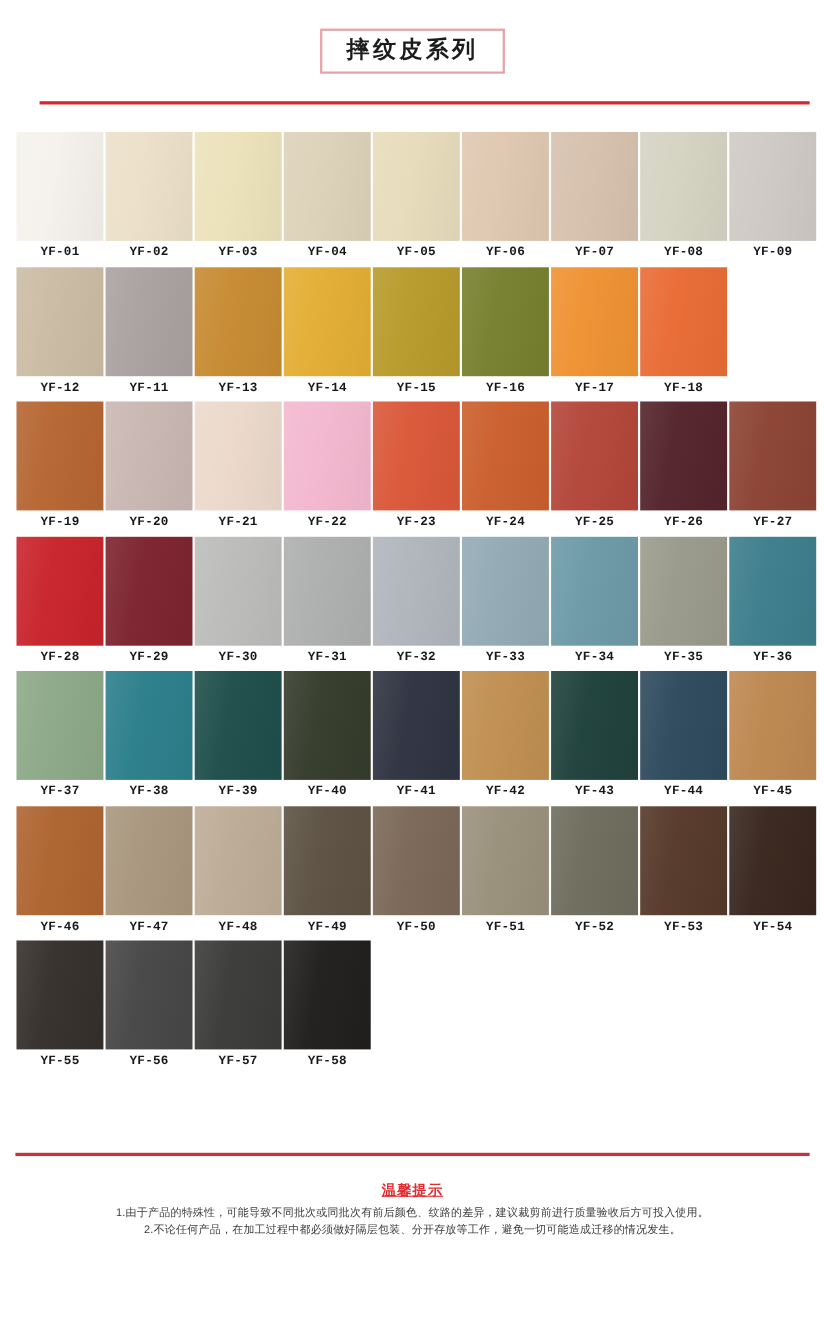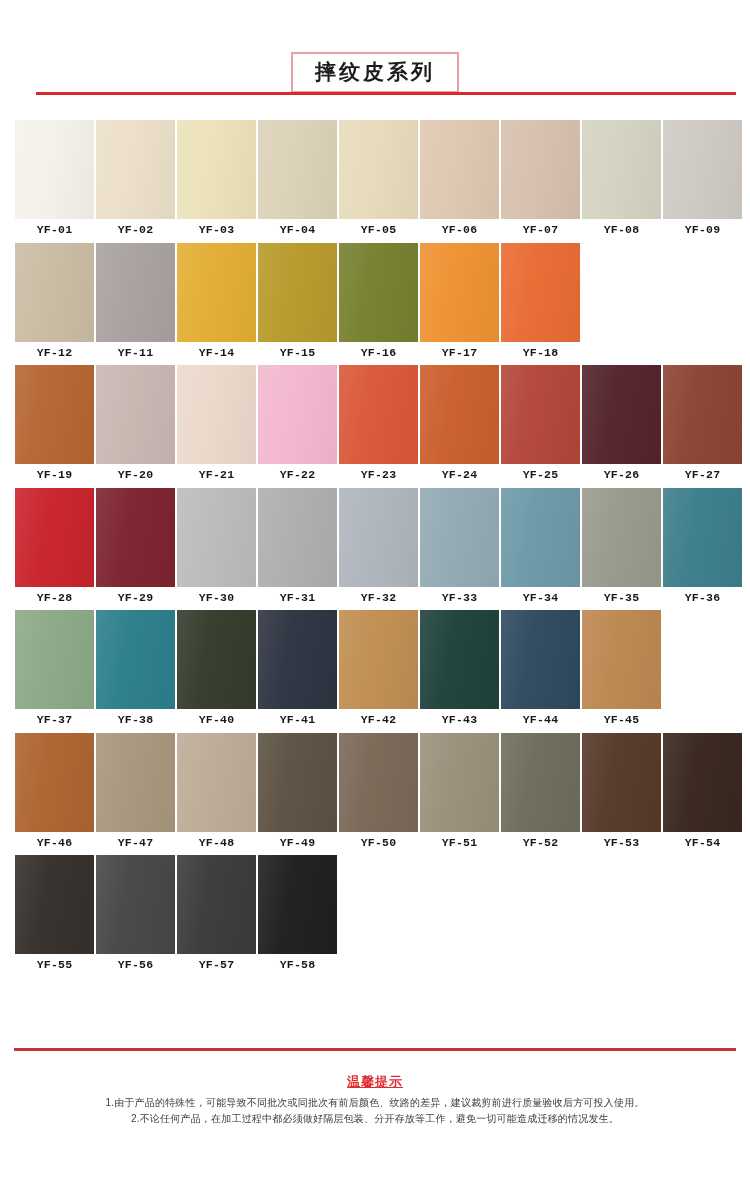--- a/index.html
+++ b/index.html
@@ -11,21 +11,21 @@
     width: 750px;
     height: 1197px;
     background: #ffffff;
     font-family: "Liberation Sans", "DejaVu Sans", sans-serif;
     overflow: hidden;
     position: relative;
   }
 
   
   .header {
-    padding-top: 52px;
+    padding-top: 26px;
     display: flex;
     justify-content: center;
     align-items: center;
   }
   .title-box {
     border: 2px solid #e8a0a6;
     padding: 7px 22px 9px 22px;
     background: #ffffff;
   }
   .title-text {
@@ -178,20 +178,24 @@
     <div class="swatch-row">
       <div class="swatch-cell">
         <div class="swatch-chip" style="background: rgb(203, 188, 164);"></div>
         <div class="swatch-label">YF-12</div>
       </div>
       <div class="swatch-cell">
         <div class="swatch-chip" style="background: rgb(169, 162, 160);"></div>
         <div class="swatch-label">YF-11</div>
       </div>
       <div class="swatch-cell">
+        <div class="swatch-chip" style="background: rgb(199, 139, 50);"></div>
+        <div class="swatch-label">YF-13</div>
+      </div>
+      <div class="swatch-cell">
         <div class="swatch-chip" style="background: rgb(227, 174, 52);"></div>
         <div class="swatch-label">YF-14</div>
       </div>
       <div class="swatch-cell">
         <div class="swatch-chip" style="background: rgb(184, 155, 44);"></div>
         <div class="swatch-label">YF-15</div>
       </div>
       <div class="swatch-cell">
         <div class="swatch-chip" style="background: rgb(119, 128, 47);"></div>
         <div class="swatch-label">YF-16</div>
@@ -282,20 +286,24 @@
       </div>
     </div>
     <div class="swatch-row">
       <div class="swatch-cell">
         <div class="swatch-chip" style="background: rgb(141, 169, 136);"></div>
         <div class="swatch-label">YF-37</div>
       </div>
       <div class="swatch-cell">
         <div class="swatch-chip" style="background: rgb(44, 127, 140);"></div>
         <div class="swatch-label">YF-38</div>
+      </div>
+      <div class="swatch-cell">
+        <div class="swatch-chip" style="background: rgb(31, 79, 75);"></div>
+        <div class="swatch-label">YF-39</div>
       </div>
       <div class="swatch-cell">
         <div class="swatch-chip" style="background: rgb(54, 60, 44);"></div>
         <div class="swatch-label">YF-40</div>
       </div>
       <div class="swatch-cell">
         <div class="swatch-chip" style="background: rgb(47, 52, 66);"></div>
         <div class="swatch-label">YF-41</div>
       </div>
       <div class="swatch-cell">

